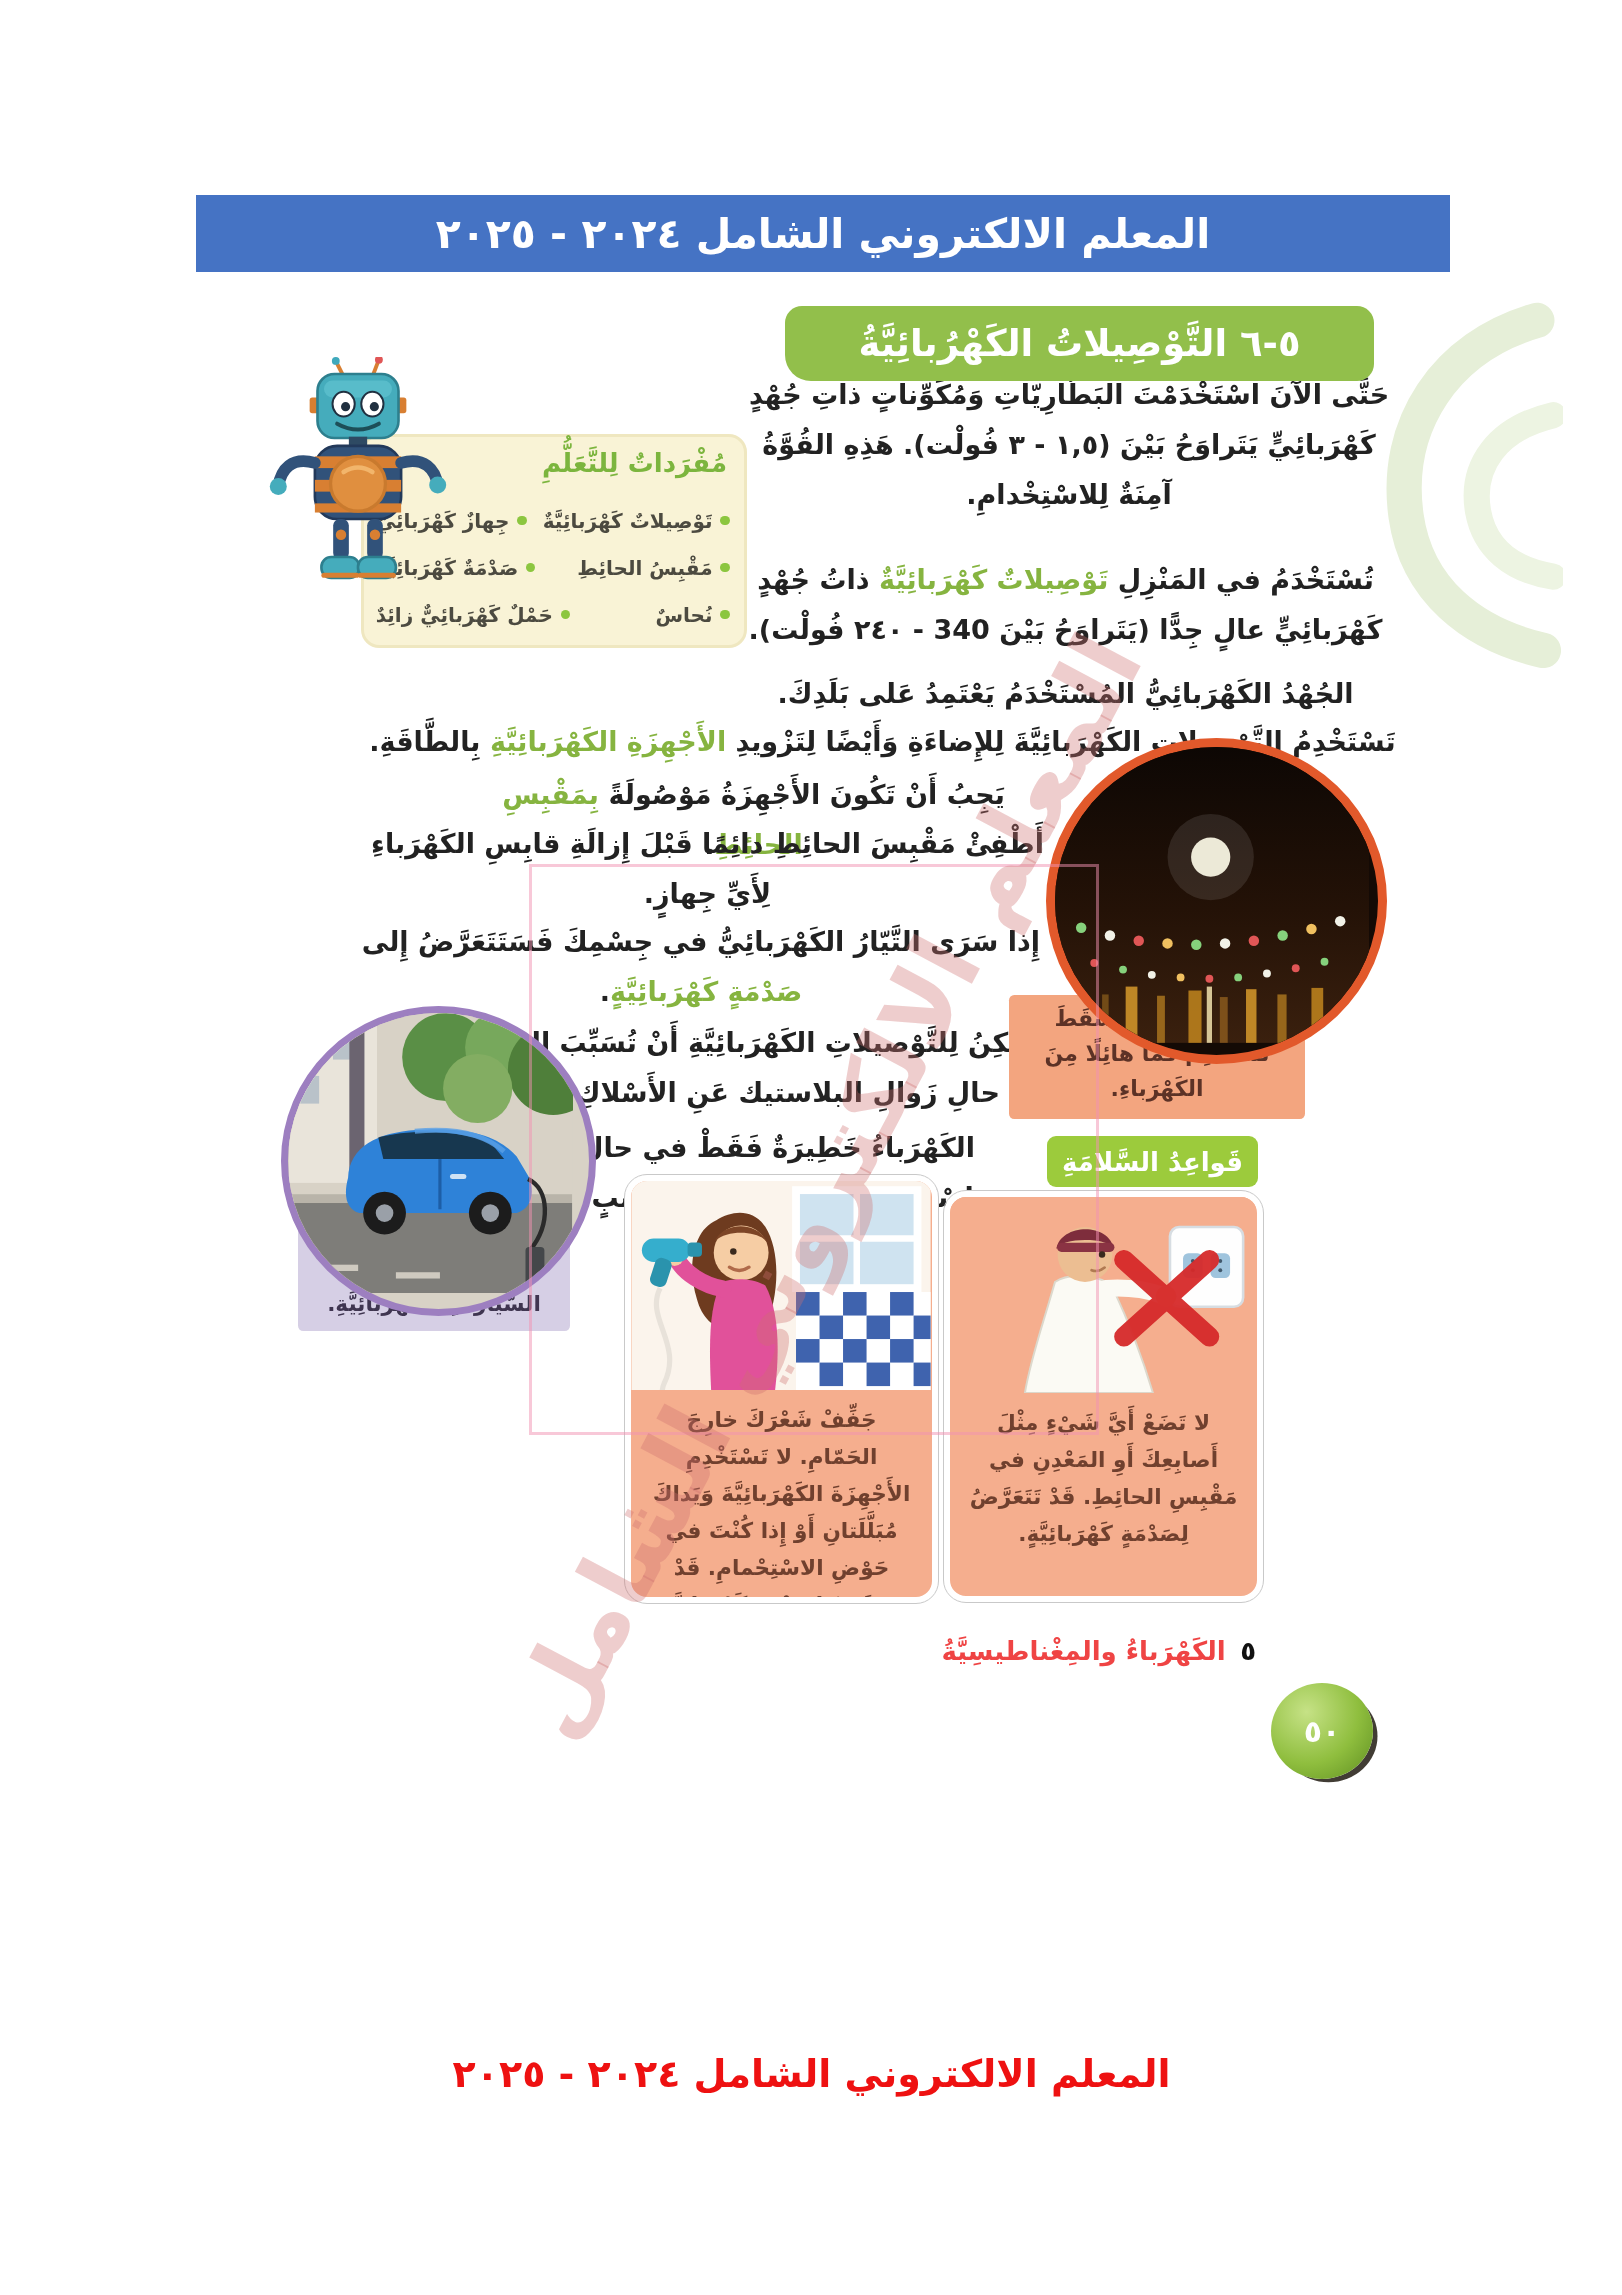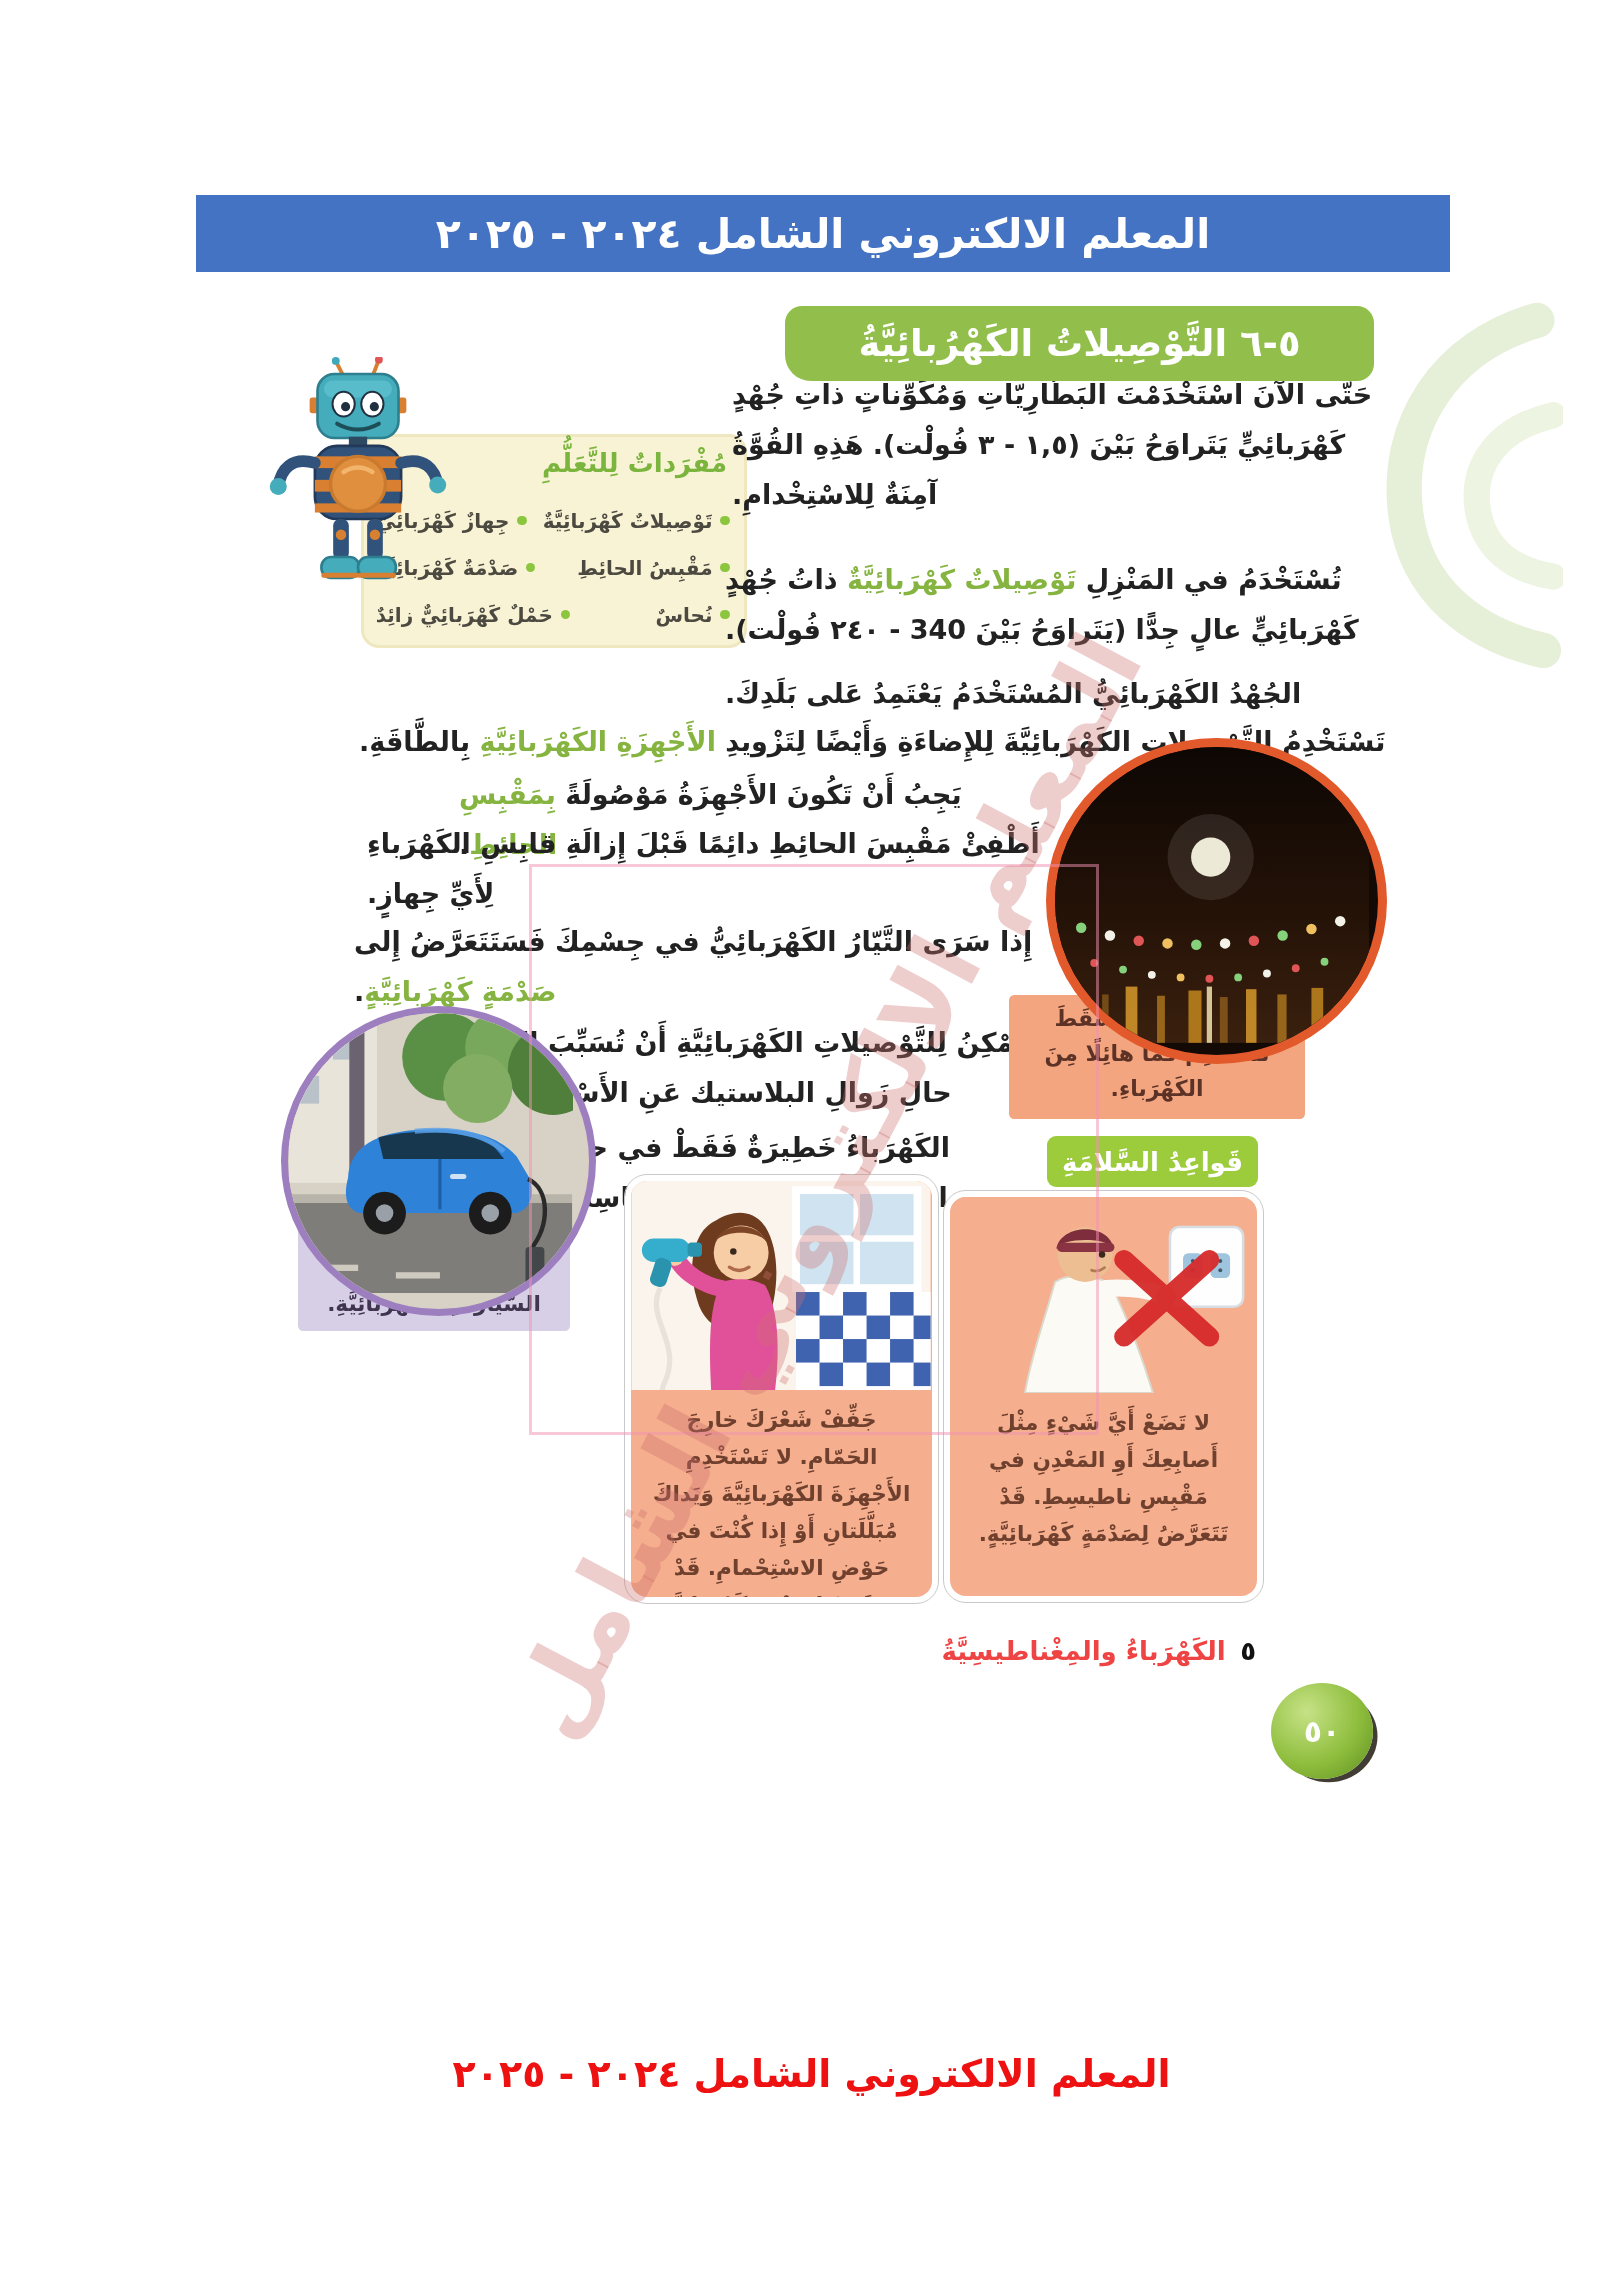--- a/index.html
+++ b/index.html
@@ -19,21 +19,21 @@
   .robot{position:absolute;left:260px;top:357px;z-index:2;}
   
   .vocab{position:absolute;left:361px;top:386px;width:380px;height:208px;background:#f9f3d6;
          border:3.3px solid #efe7c0;border-radius:18.3px;z-index:1;margin-top:48px;}
   .vocab-title{position:absolute;right:17px;top:10.5px;color:#7cb53e;font-size:26px;font-weight:bold;direction:rtl;}
   .vocab-rows{position:absolute;left:11.8px;right:14.4px;top:60px;}
   .vocab-row{display:flex;direction:rtl;justify-content:space-between;align-items:center;height:47px;}
   .vocab-item{display:flex;direction:rtl;align-items:center;font-size:20px;font-weight:bold;color:#4c4a40;}
   .vocab-item .dot{width:9.2px;height:9.2px;border-radius:50%;background:#8cc63f;margin-left:7.9px;flex:0 0 auto;}
   
-  .para{position:absolute;direction:rtl;text-align:left;font-size:27px;font-weight:bold;
+  .para{position:absolute;direction:rtl;text-align:center;font-size:27px;font-weight:bold;
         color:#222222;line-height:50px;z-index:1;}
   .para .hl{color:#86b440;}
   .p1{right:217px;top:370px;width:674px;}
   .p2{right:217px;top:555px;width:681px;}
   .p3{right:217px;top:669px;width:681px;}
   .p4{right:217px;top:717px;width:1047px;}
   .p5{right:575px;top:770px;width:589px;}
   .p6{right:575px;top:819px;width:681px;}
   .p7{right:575px;top:917px;width:694px;}
   .p8{right:575px;top:1018px;width:654px;}
@@ -344,21 +344,21 @@
           <path d="M236,108 Q226,116 216,112" stroke="#b07a52" stroke-width="4" fill="none" stroke-linecap="round"></path>
           <path d="M238,140 C270,138 300,142 322,150" stroke="#fbfaf4" stroke-width="26" stroke-linecap="round" fill="none"></path>
           <circle cx="330" cy="152" r="16" fill="#ecbe92"></circle>
         </g>
         <g fill="#d62a2a" opacity="0.95">
           <rect x="228" y="140" width="206" height="30" rx="15" transform="rotate(42 331 155)"></rect>
           <rect x="228" y="140" width="206" height="30" rx="15" transform="rotate(-42 331 155)"></rect>
         </g>
       </svg>
     </div>
-    <div class="card-text">لا تَضَعْ أَيَّ شَيْءٍ مِثْلَ أَصابِعِكَ أَوِ المَعْدِنِ في مَقْبِسِ ناطيسِطِ. قَدْ تَتَعَرَّضُ لِصَدْمَةٍ كَهْرَبائِيَّةٍ.</div>
+    <div class="card-text">لا تَضَعْ أَيَّ شَيْءٍ مِثْلَ أَصابِعِكَ أَوِ المَعْدِنِ في مَقْبِسِ الحائِطِ. قَدْ تَتَعَرَّضُ لِصَدْمَةٍ كَهْرَبائِيَّةٍ.</div>
   </div>
 
   <div class="footer-row">
     <span class="unit-num">٥</span>
     <span class="unit-label">الكَهْرَباءُ والمِغْناطيسِيَّةُ</span>
   </div>
   <div class="page-ball">
     <span>٥٠</span>
   </div>
 

